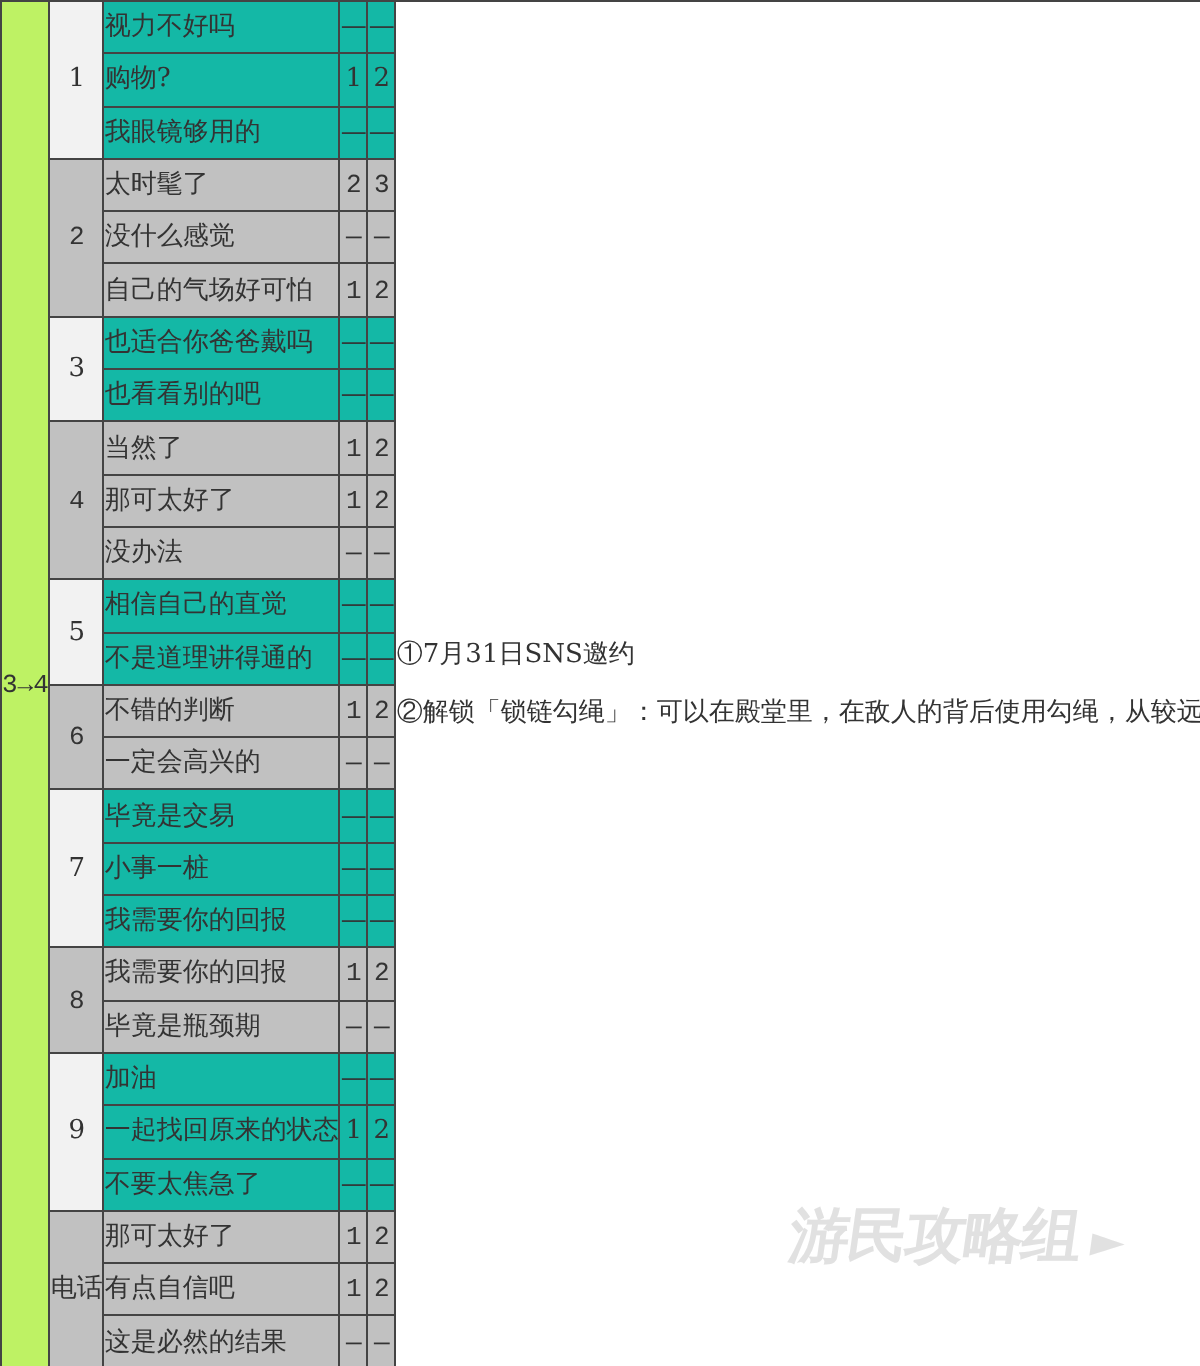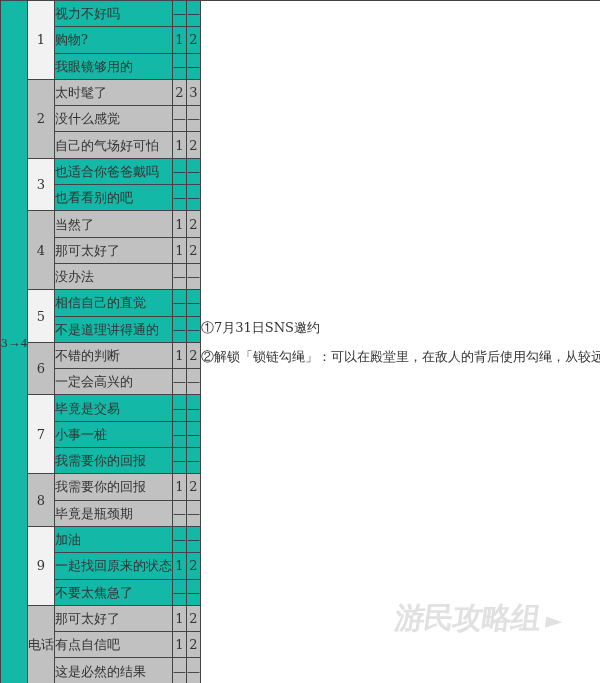--- a/index.html
+++ b/index.html
@@ -4,30 +4,30 @@
 <style>
   html, body { margin: 0; padding: 0; background: #ffffff; }
   body { width: 600px; height: 683px; position: relative; overflow: hidden;
          font-family: "DejaVu Serif", "Liberation Serif", serif; color: #333333; }
   .frame { position: absolute; left: 0; top: 0; width: 597px; height: 680px;
            border-right: 2px solid #222; border-bottom: 2px solid #222; border-left: 1px solid #222;
            box-sizing: border-box; }
   table.main { position: absolute; left: 0; top: 0; border-collapse: collapse; table-layout: fixed; }
   table.main td { border: 1px solid #444; padding: 0; height: 25.3px; font-size: 13px; line-height: 15px;
                   overflow: hidden; white-space: nowrap; }
-  td.stage { width: 44px; background: #14b8a6; text-align: center; font-family: Liberation Serif, serif;
+  td.stage { width: 44px; background: #bef264; text-align: center; font-family: Liberation Mono, monospace;
              font-size: 12px; border-left: none; border-top: none; border-bottom: none; }
   td.num { width: 45px; text-align: center; font-size: 13px; }
   td.opt { width: 202px; padding-left: 6px; }
   td.v { width: 56px; text-align: center; }
   td.note { width: 186px; background: #ffffff; vertical-align: middle; border-right: none;
             border-top: none; border-bottom: none; padding: 0 4px 0 6px; white-space: normal;
             font-size: 13px; line-height: 20px; }
   tr.light td.num, tr.light td.opt, tr.light td.v { background: #14b8a6; }
-  tr.dark td.num, tr.dark td.opt, tr.dark td.v { background: #c1c1c1; }
+  tr.dark td.num, tr.dark td.opt, tr.dark td.v { background: #c1c1c1; font-family: Liberation Mono, monospace; }
   td.num.light { background: #f2f2f2 !important; }
   td.num.dark { background: #c1c1c1 !important; }
   .note-line { display: block; }
   .note-gap { display: block; height: 14px; }
   .watermark { position: absolute; left: 395px; top: 598px; font-family: "DejaVu Sans", sans-serif;
                font-weight: bold; font-size: 30px; color: rgba(200,200,200,0.55); letter-spacing: -1px;
                transform: skewX(-8deg); pointer-events: none; }
   .watermark .arrow { font-size: 22px; margin-left: 6px; }
 </style>
 </head>

